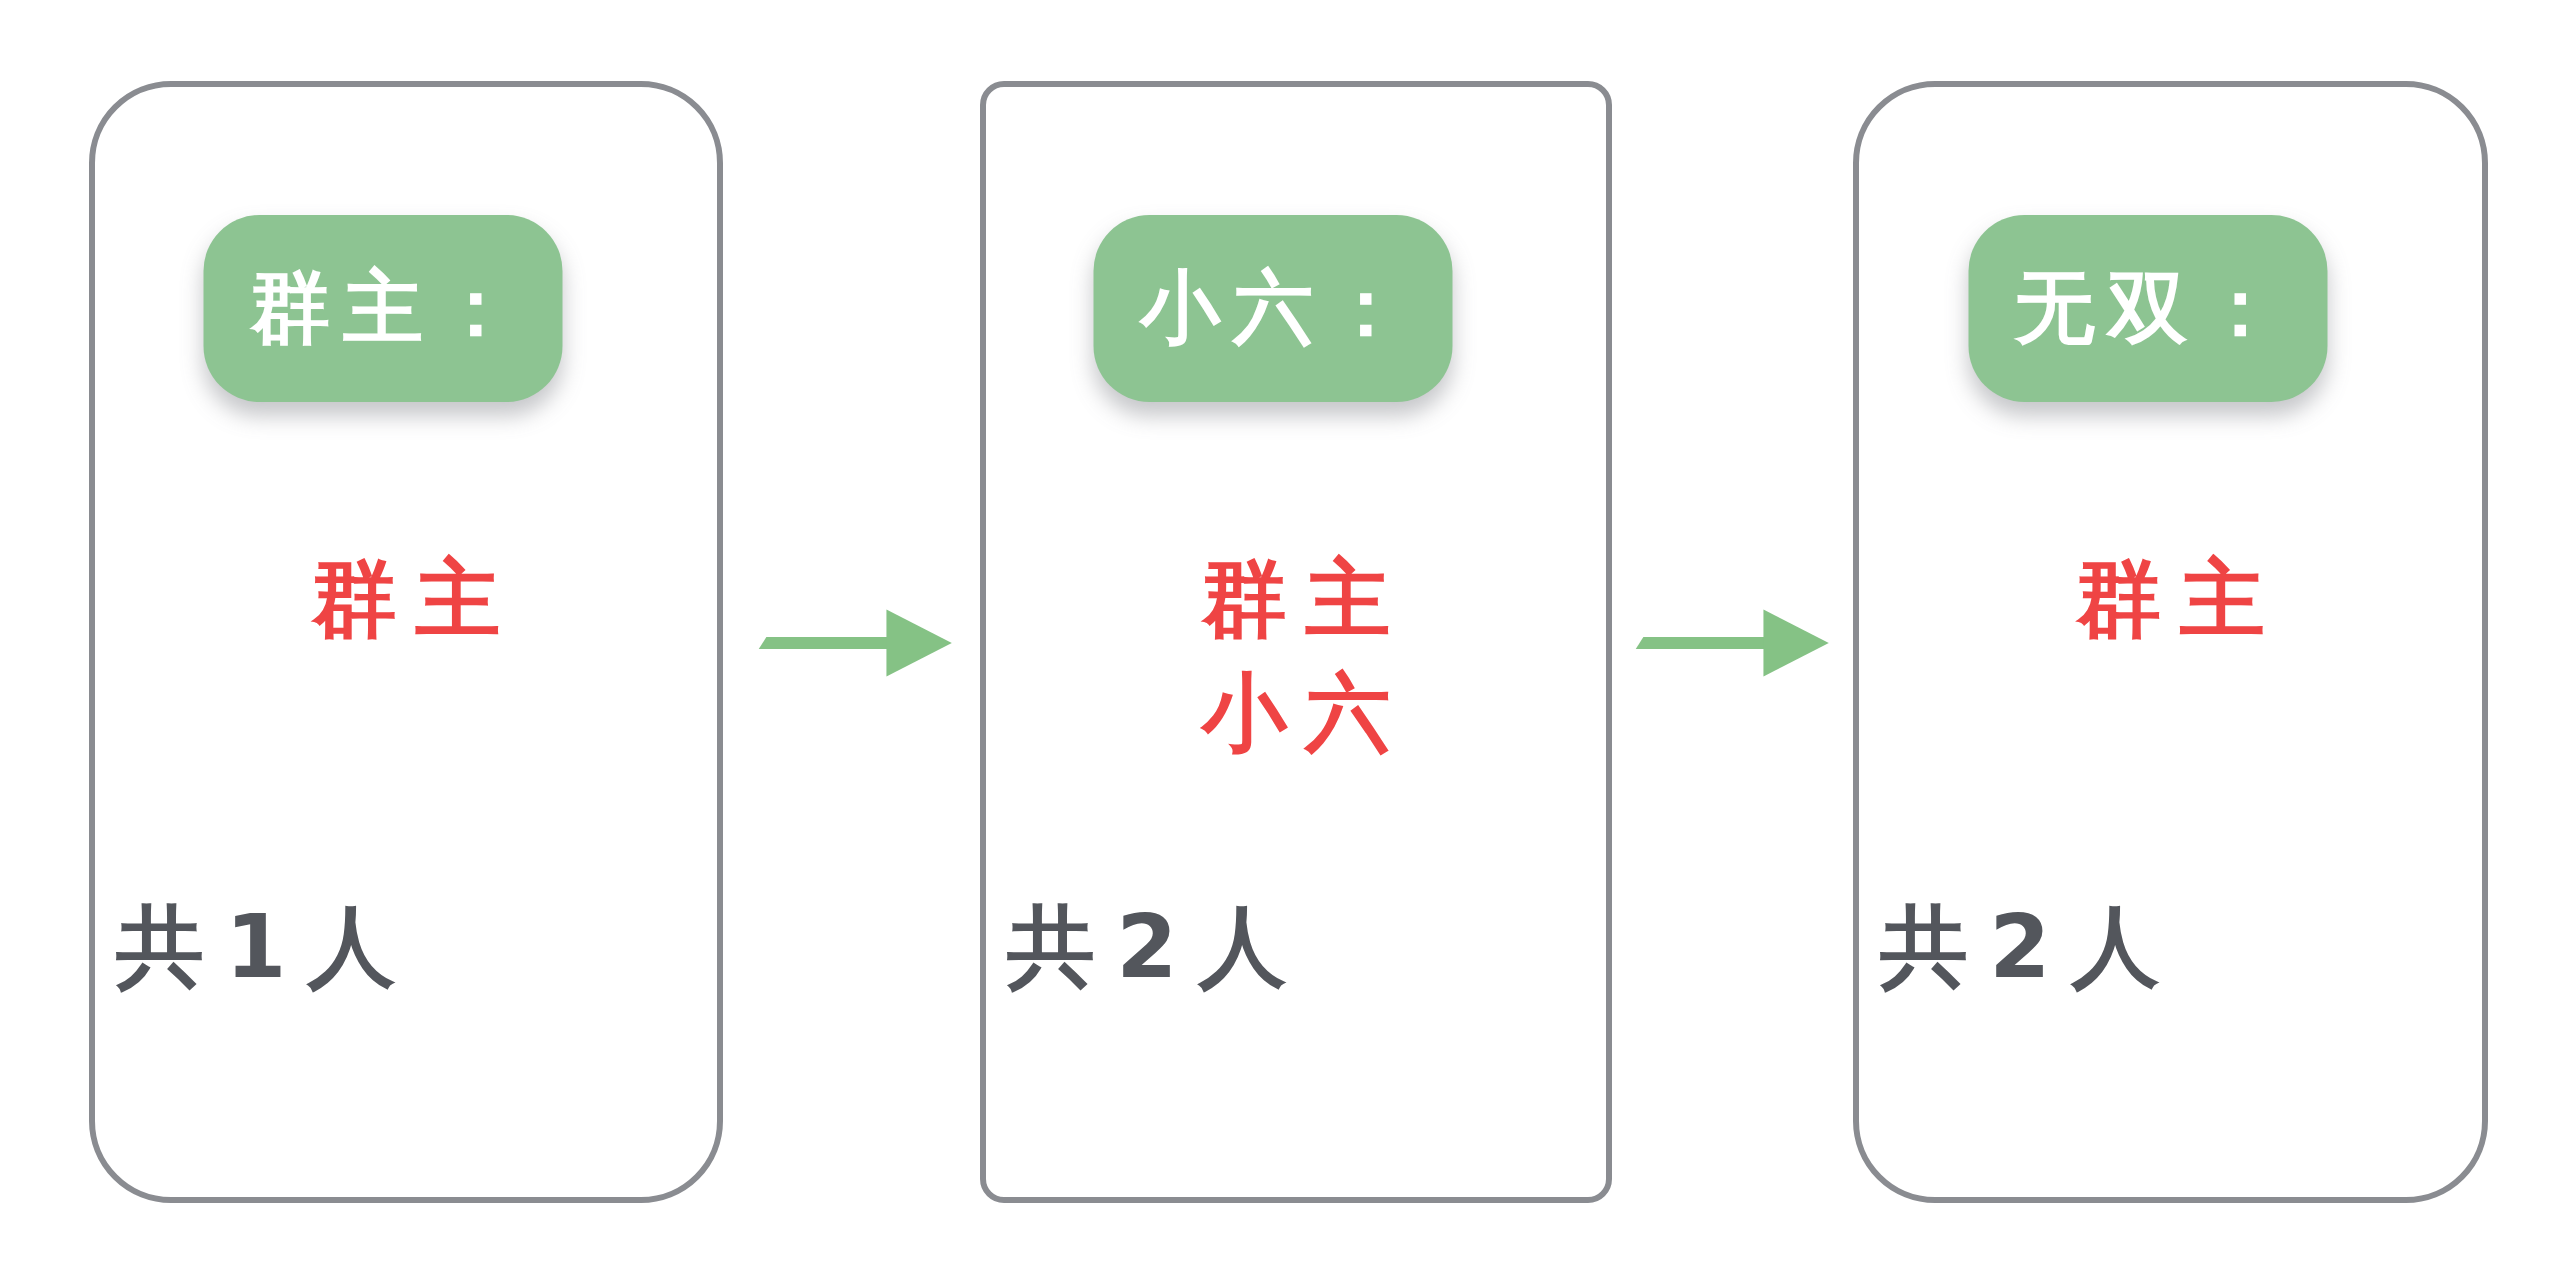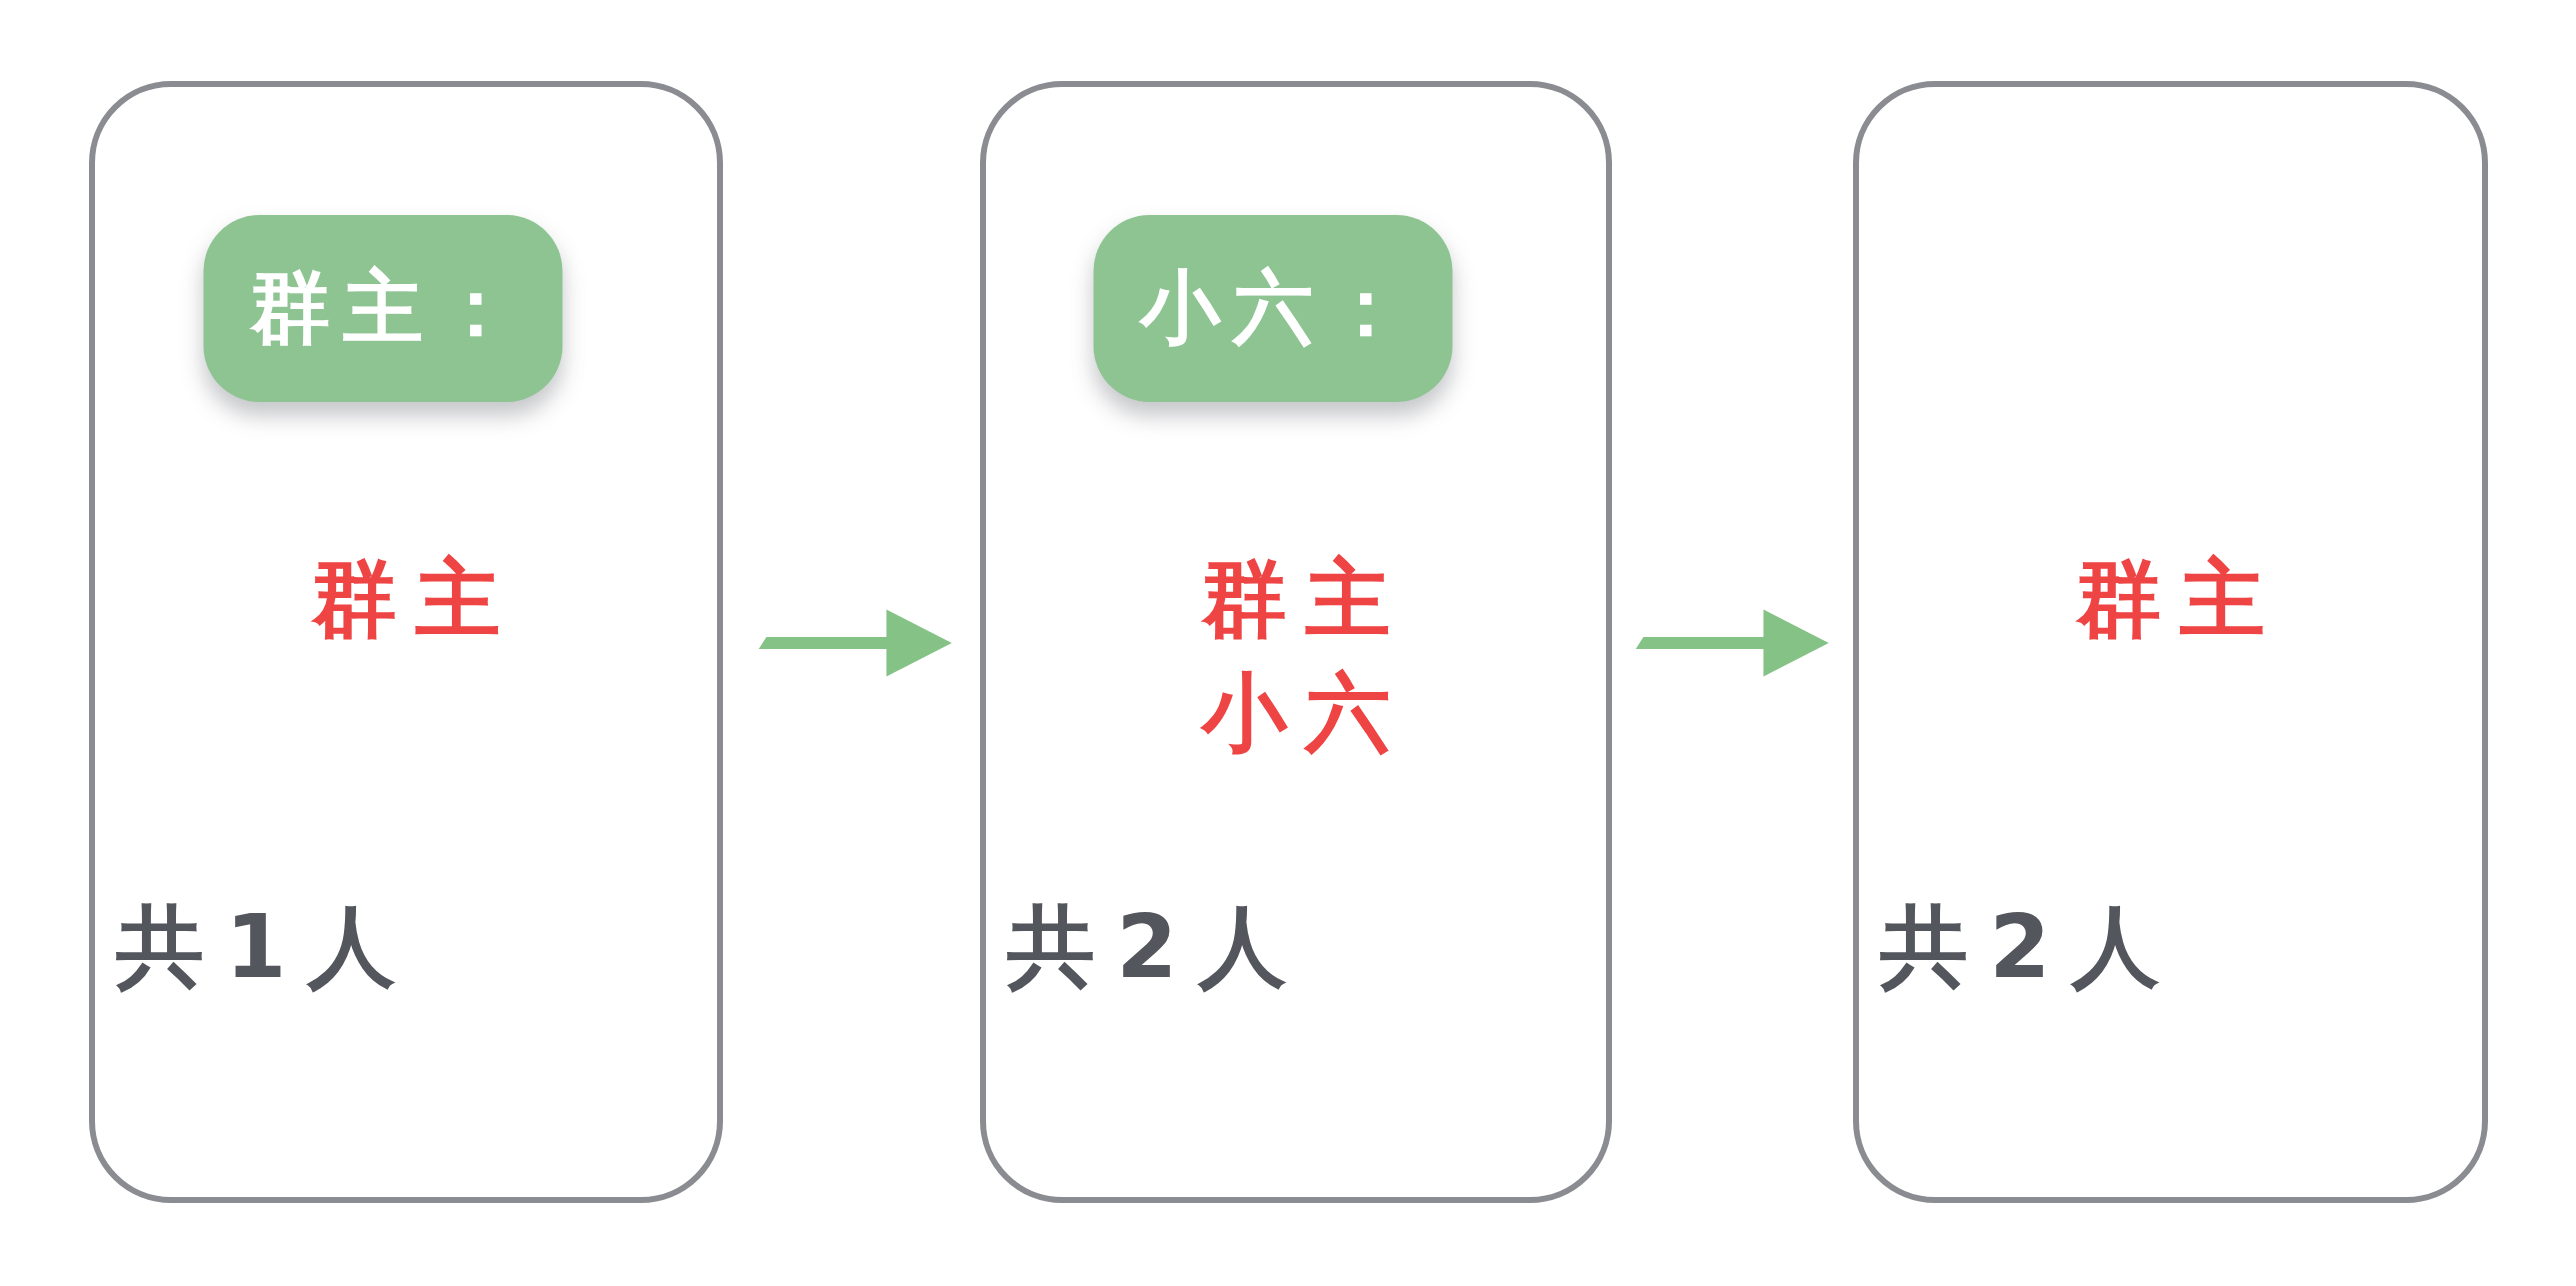--- a/index.html
+++ b/index.html
@@ -22,21 +22,21 @@
   .card {
     position: absolute;
     top: 81px;
     height: 1122px;
     background: #ffffff;
     border: 6.1px solid #8A8C91;
     border-radius: 82px;
     box-sizing: border-box;
   }
   .card-1 { left: 89px;  width: 634px; }
-  .card-2 { left: 980px; width: 632px; }
+  .card-2 { left: 980px; width: 632px; border-radius: 24px; }
   .card-3 { left: 1853px; width: 635px; }
 
   .badge {
     position: absolute;
     top: 128px;
     left: 50%;
     transform: translateX(calc(-50% - 23px));
     width: 359px;
     height: 187px;
     background: #8DC492;
@@ -118,20 +118,23 @@
     </div>
     <div class="count">共2人</div>
   </section>
 
   <svg class="arrow arrow-2" viewBox="0 0 260 100" xmlns="http://www.w3.org/2000/svg">
     <polygon points="16,42 178,42 178,58 6,58" fill="#85C285"></polygon>
     <polygon points="174,6 174,94 260,50" fill="#85C285"></polygon>
   </svg>
 
   <section class="card card-3">
+    <div class="badge">
+      <span>无双：</span>
+    </div>
     <div class="members">
       <div>群主</div>
     </div>
     <div class="count">共2人</div>
   </section>
 
 </div>
 
 
 </body></html>

